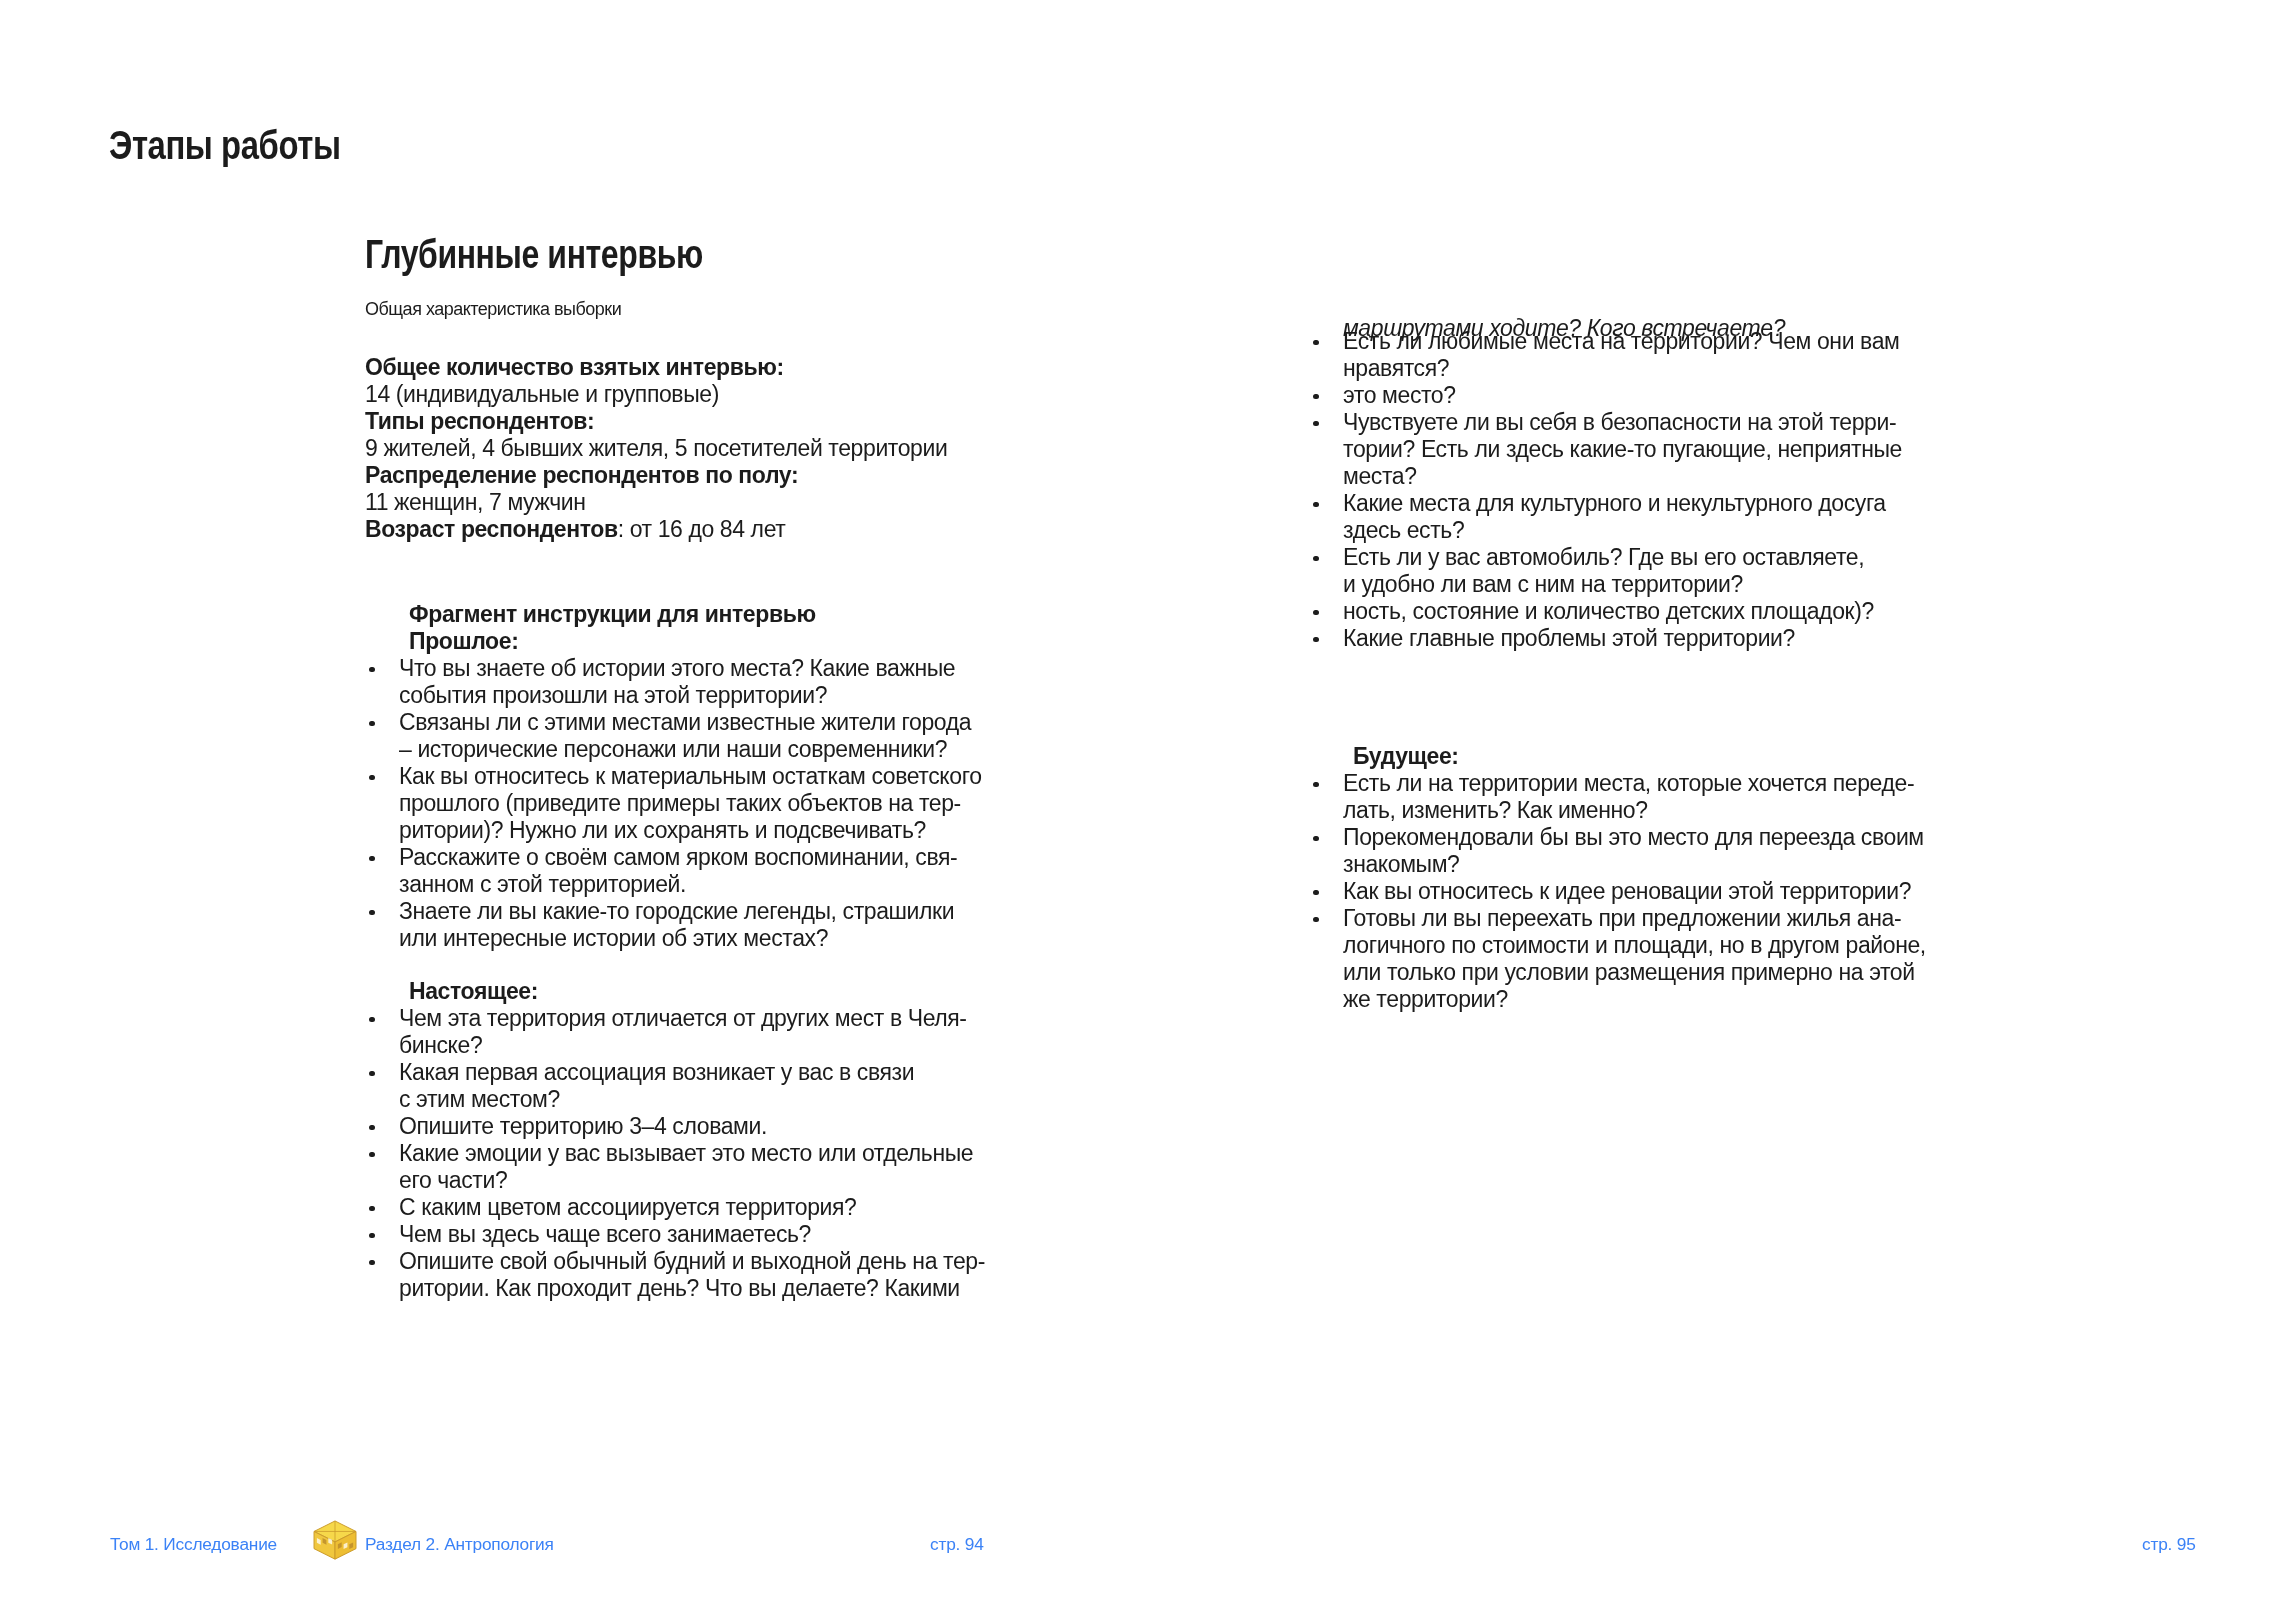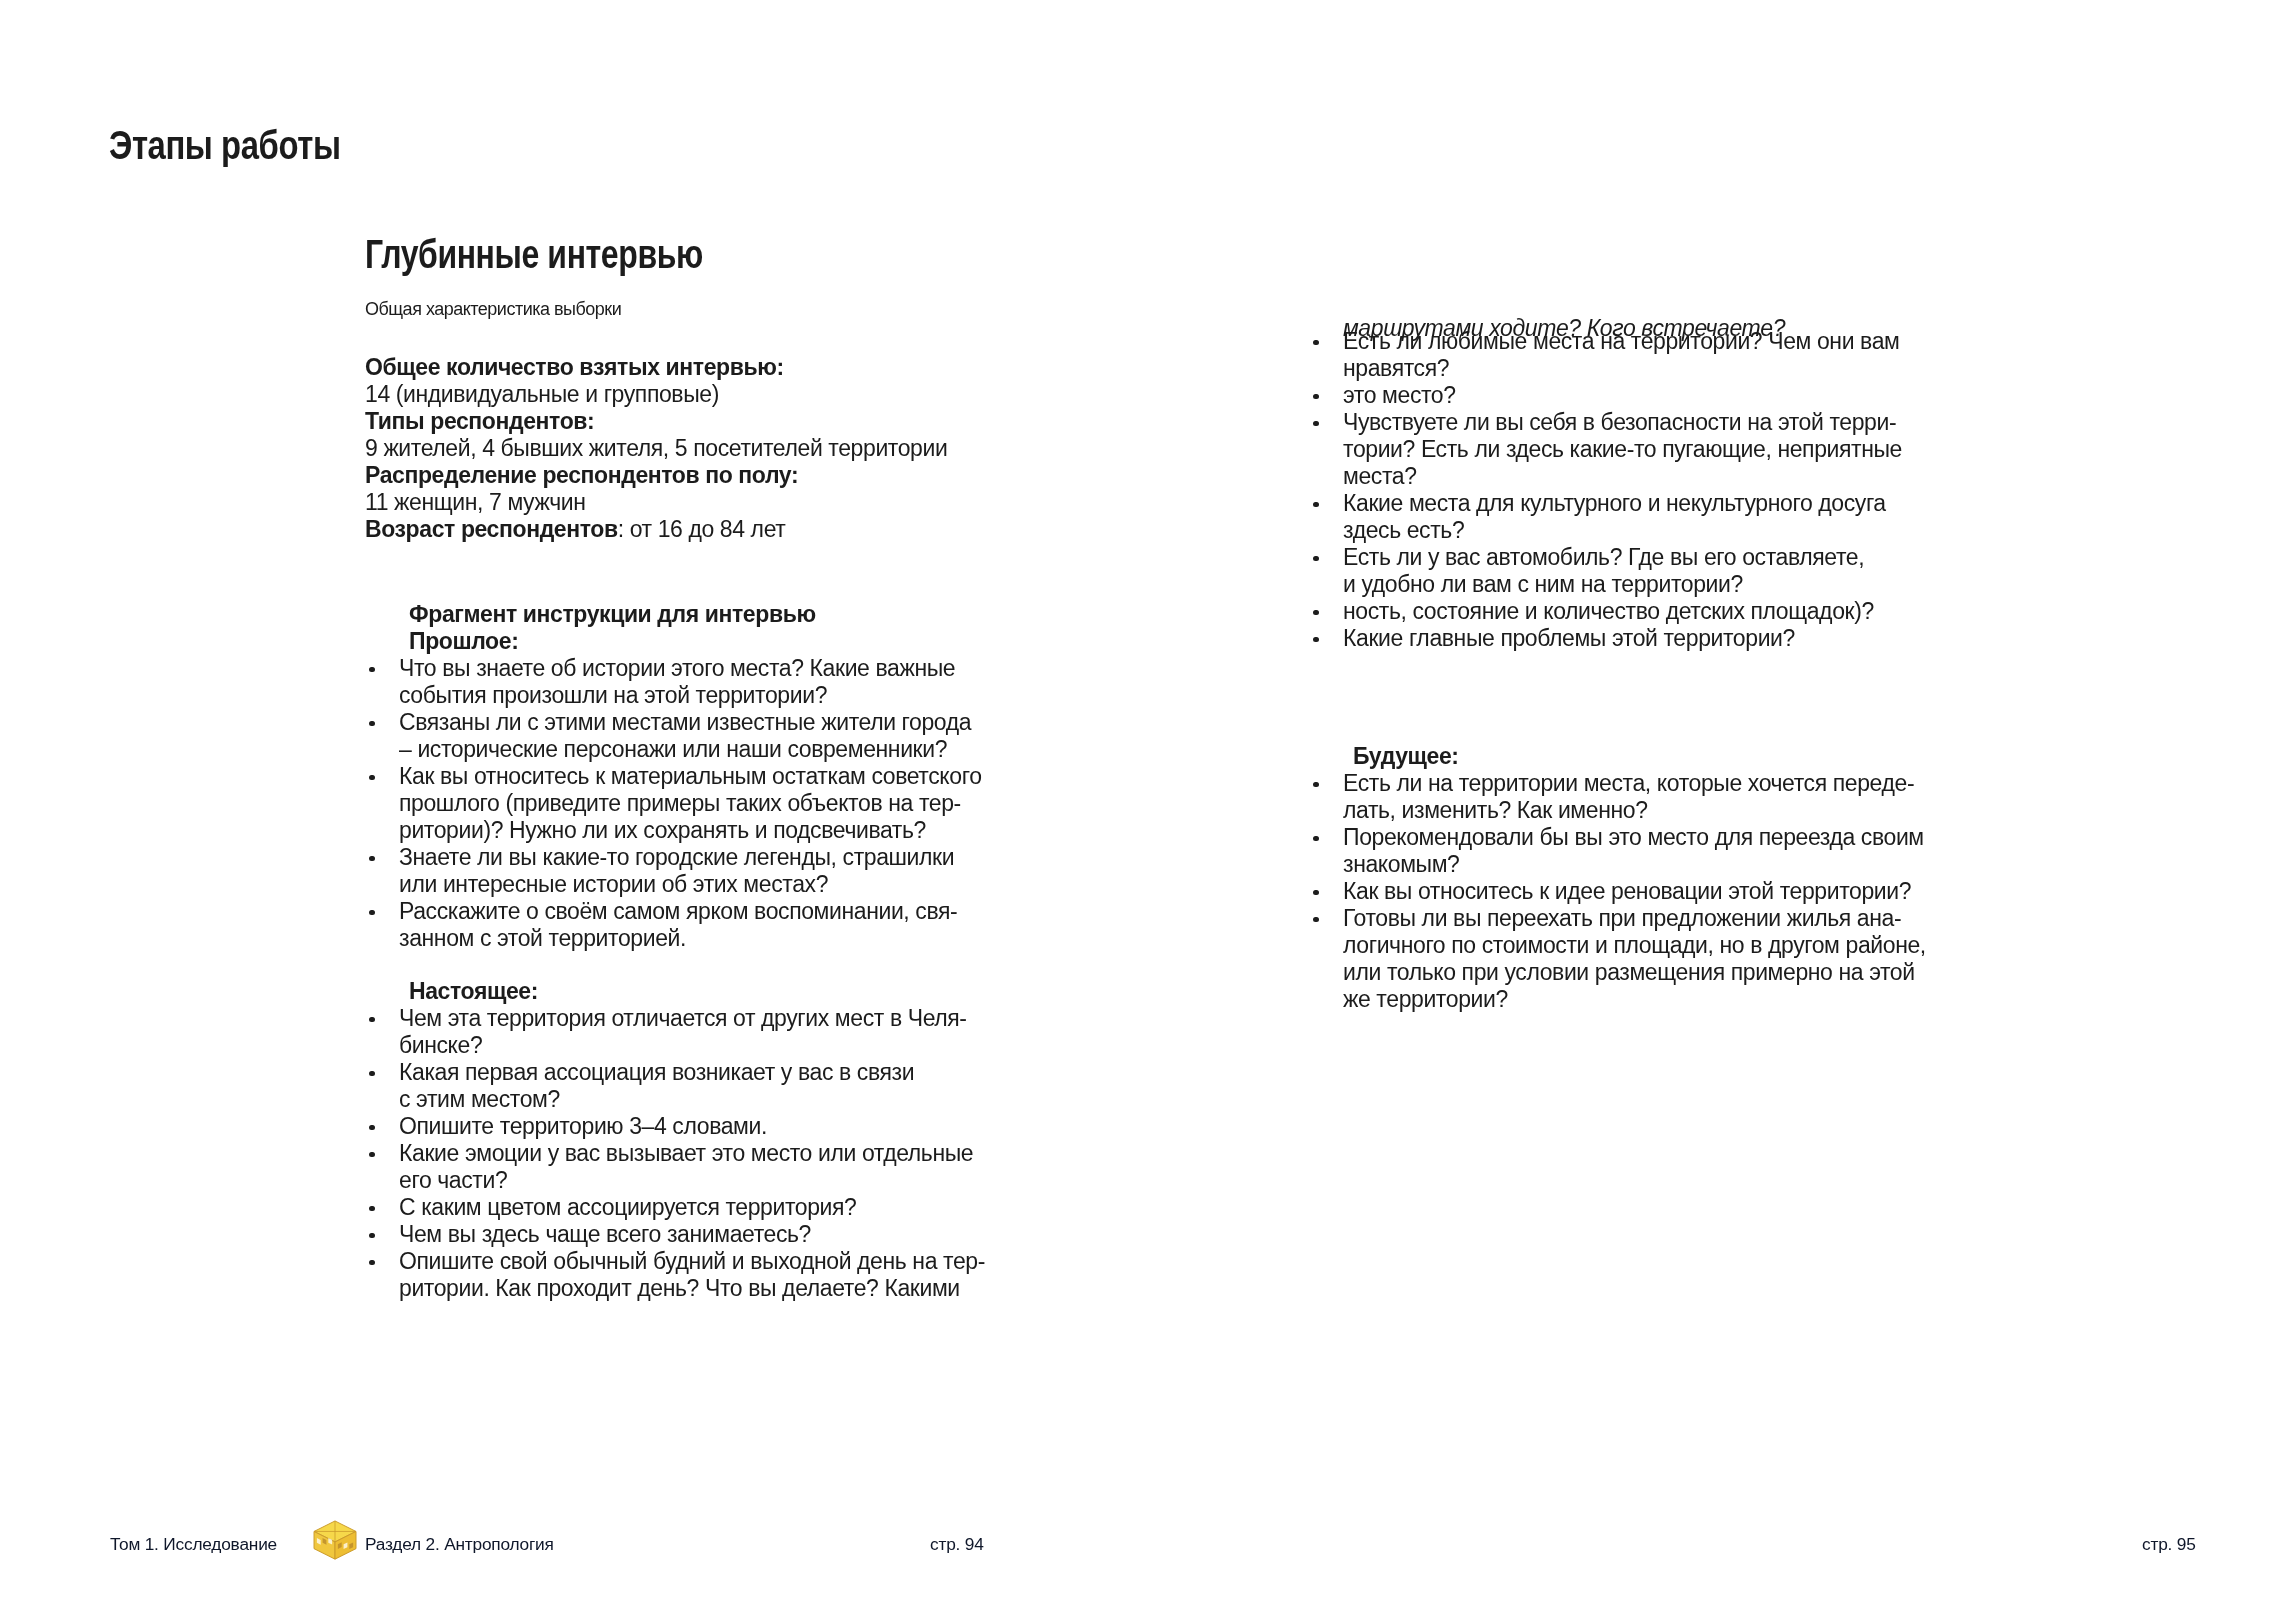--- a/index.html
+++ b/index.html
@@ -29,21 +29,21 @@
   .body-text { font-size:23px; line-height:27px; letter-spacing:-0.4px; }
   .line { white-space:nowrap; height:27px; }
   .facts .line b { font-weight:700; }
   .bullet-item { display:flex; }
   .bullet-dot-cell { flex:0 0 34px; }
   .bullet-dot {
     width:5.8px; height:5.8px; border-radius:50%; background:#1c1c1c;
     margin-top:11.5px; margin-left:3.8px;
   }
   .continuation { margin-left:34px; }
-  .footer-text { font-size:17.3px; letter-spacing:-0.2px; line-height:23px; white-space:nowrap; color:#0f172a; }
+  .footer-text { font-size:17.3px; letter-spacing:-0.2px; line-height:23px; white-space:nowrap; color:#3b82f6; }
 </style>
 </head>
 <body>
 
 <div class="abs" style="left:109px; top:123px;">
   <span class="page-title">Этапы работы</span>
 </div>
 
 <div class="abs" style="left:365px; top:232px;">
   <span class="section-title">Глубинные интервью</span>
@@ -92,31 +92,31 @@
         <div class="line">Как вы относитесь к материальным остаткам советского</div>
         <div class="line">прошлого (приведите примеры таких объектов на тер-</div>
         <div class="line">ритории)? Нужно ли их сохранять и подсвечивать?</div>
       </div>
     </div>
     <div class="bullet-item">
       <div class="bullet-dot-cell">
         <div class="bullet-dot"></div>
       </div>
       <div>
+        <div class="line">Расскажите о своём самом ярком воспоминании, свя-</div>
+        <div class="line">занном с этой территорией.</div>
+      </div>
+    </div>
+    <div class="bullet-item">
+      <div class="bullet-dot-cell">
+        <div class="bullet-dot"></div>
+      </div>
+      <div>
         <div class="line">Знаете ли вы какие-то городские легенды, страшилки</div>
         <div class="line">или интересные истории об этих местах?</div>
-      </div>
-    </div>
-    <div class="bullet-item">
-      <div class="bullet-dot-cell">
-        <div class="bullet-dot"></div>
-      </div>
-      <div>
-        <div class="line">Расскажите о своём самом ярком воспоминании, свя-</div>
-        <div class="line">занном с этой территорией.</div>
       </div>
     </div>
   </div>
 
 <div class="abs group-title" style="left:365px; top:978px;">Настоящее:</div>
 
 <div class="abs body-text" style="left:365px; top:1005px; width:653px;">
     <div class="bullet-item">
       <div class="bullet-dot-cell">
         <div class="bullet-dot"></div>

